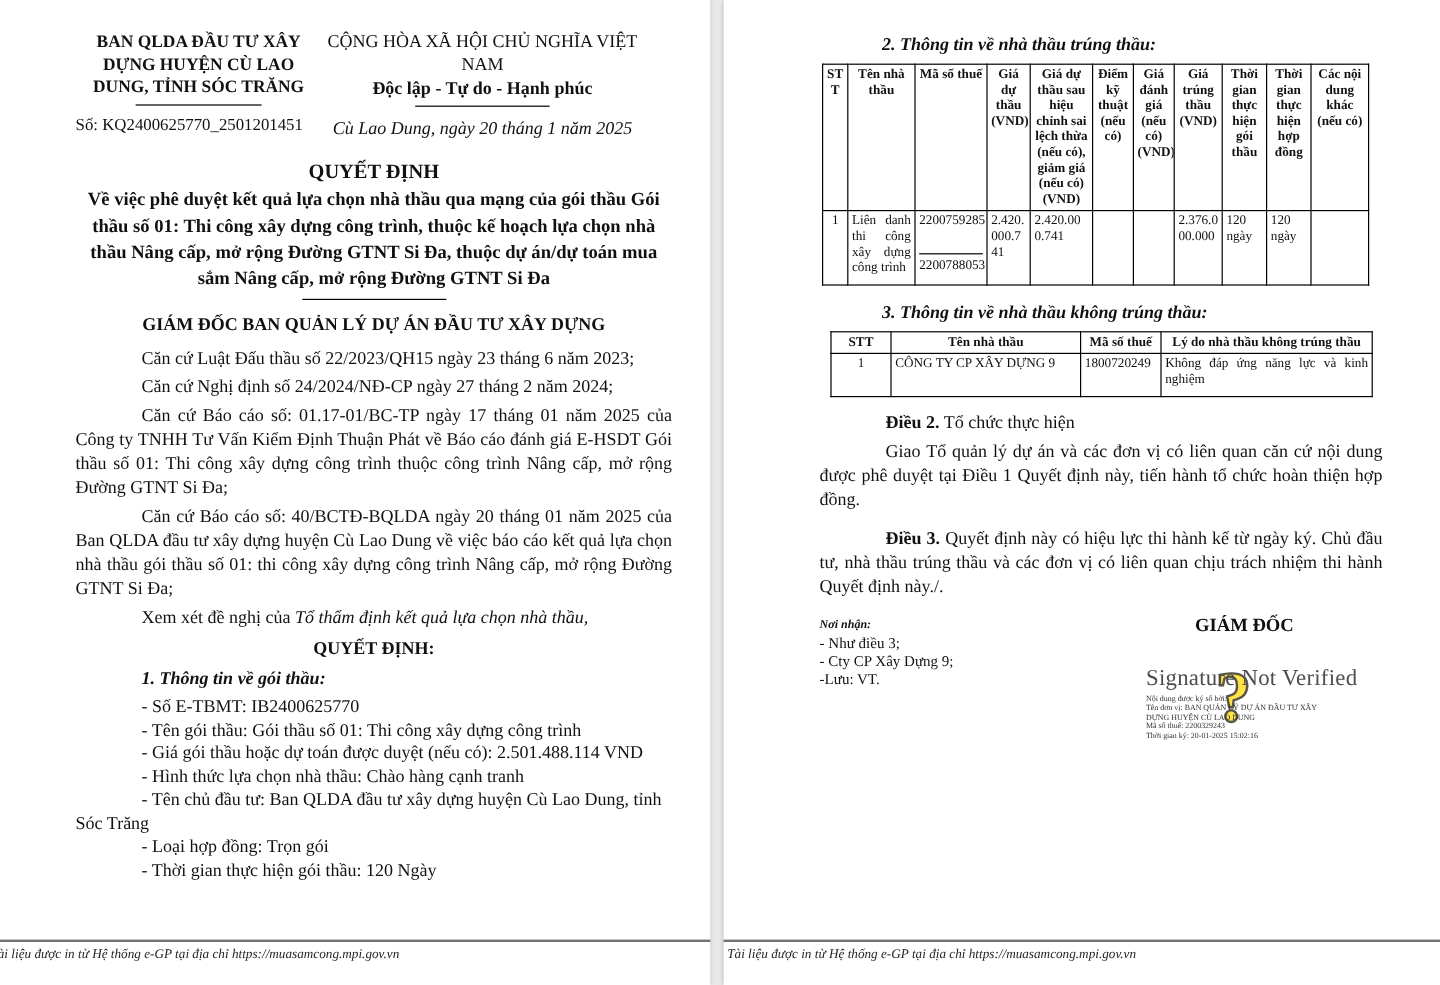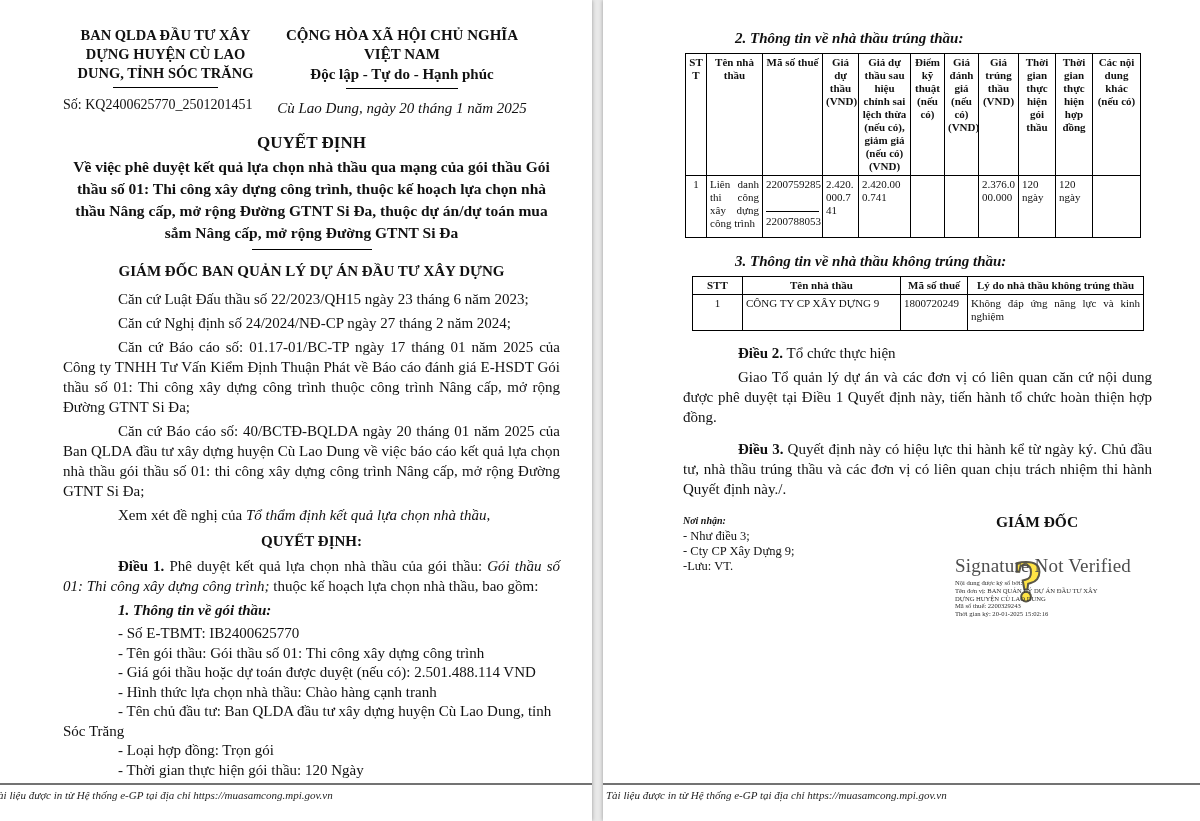--- a/index.html
+++ b/index.html
@@ -17,21 +17,21 @@
   .page1 { left:-14px; width:606px; }
   .page2 { left:603px; width:612px; }
 
   
   .p1-content { padding:26px 32px 0 77px; }
   .head-row { display:flex; }
   .head-left { width:205px; text-align:center; flex:none; }
   .org-name { font-weight:bold; font-size:14.5px; line-height:19px; }
   .doc-number { font-size:14px; text-align:left; margin-top:9px; }
   .head-right { flex:1; text-align:center; padding-right:24px; }
-  .nat-title { font-weight:bold; font-size:15px; line-height:19px; }
+  .nat-title { font-weight:normal; font-size:15px; line-height:19px; }
   .nat-motto { font-weight:bold; font-size:15px; line-height:20px; }
   .place-date { font-style:italic; font-size:15px; margin-top:11px; }
   .rule { border-top:1.5px solid #000; margin:4px auto 0 auto; }
   .rule-org { width:105px; }
   .rule-nat { width:112px; }
   .rule-title { width:120px; margin-top:5px; }
   .doc-title { text-align:center; font-weight:bold; font-size:17px; margin-top:16px; }
   .doc-subtitle { text-align:center; font-weight:bold; font-size:15.5px; line-height:22px; margin-top:3px; }
   .issuer { text-align:center; font-weight:bold; font-size:15px; margin-top:13px; }
   .para { font-size:15px; line-height:20px; text-indent:55px; text-align:justify; margin:4px 0; }
@@ -110,21 +110,20 @@
       <div class="issuer">GIÁM ĐỐC BAN QUẢN LÝ DỰ ÁN ĐẦU TƯ XÂY DỰNG</div>
 
       <p class="para first-block">Căn cứ Luật Đấu thầu số 22/2023/QH15 ngày 23 tháng 6 năm 2023;</p>
       <p class="para">Căn cứ Nghị định số 24/2024/NĐ-CP ngày 27 tháng 2 năm 2024;</p>
       <p class="para">Căn cứ Báo cáo số: 01.17-01/BC-TP ngày 17 tháng 01 năm 2025 của Công ty TNHH Tư Vấn Kiểm Định Thuận Phát về Báo cáo đánh giá E-HSDT Gói thầu số 01: Thi công xây dựng công trình thuộc công trình Nâng cấp, mở rộng Đường GTNT Si Đa;</p>
       <p class="para">Căn cứ Báo cáo số: 40/BCTĐ-BQLDA ngày 20 tháng 01 năm 2025 của Ban QLDA đầu tư xây dựng huyện Cù Lao Dung về việc báo cáo kết quả lựa chọn nhà thầu gói thầu số 01: thi công xây dựng công trình Nâng cấp, mở rộng Đường GTNT Si Đa;</p>
       <p class="para"><span>Xem xét đề nghị của </span><span class="i">Tổ thẩm định kết quả lựa chọn nhà thầu,</span></p>
 
       <div class="decides">QUYẾT ĐỊNH:</div>
 
-      <p class="para"><b>Điều 1.</b><span> Phê duyệt kết quả lựa chọn nhà thầu của gói thầu: </span><span class="i">Gói thầu số 01: Thi công xây dựng công trình;</span><span> thuộc kế hoạch lựa chọn nhà thầu, bao gồm:</span></p>
 
       <p class="para bi">1. Thông tin về gói thầu:</p>
 
       <p class="bullet">- Số E-TBMT: IB2400625770</p>
       <p class="bullet">- Tên gói thầu: Gói thầu số 01: Thi công xây dựng công trình</p>
       <p class="bullet">- Giá gói thầu hoặc dự toán được duyệt (nếu có): 2.501.488.114 VND</p>
       <p class="bullet">- Hình thức lựa chọn nhà thầu: Chào hàng cạnh tranh</p>
       <p class="bullet">- Tên chủ đầu tư: Ban QLDA đầu tư xây dựng huyện Cù Lao Dung, tỉnh Sóc Trăng</p>
       <p class="bullet">- Loại hợp đồng: Trọn gói</p>
       <p class="bullet">- Thời gian thực hiện gói thầu: 120 Ngày</p>

